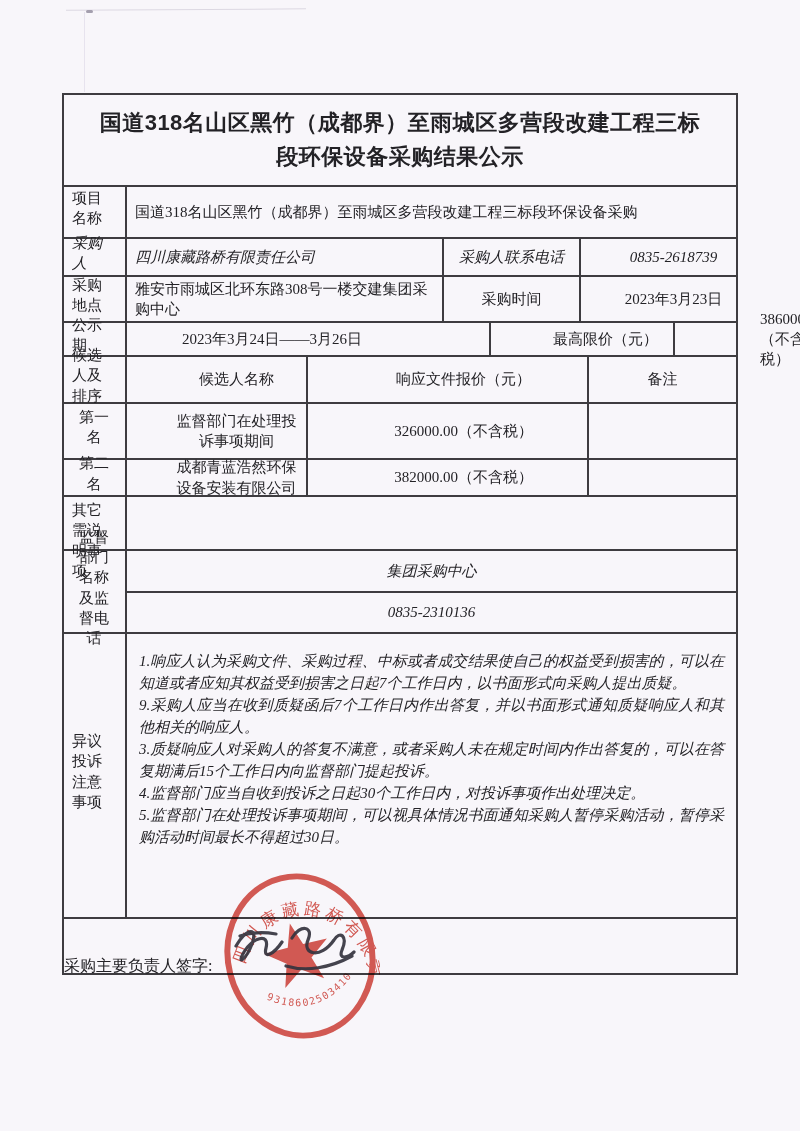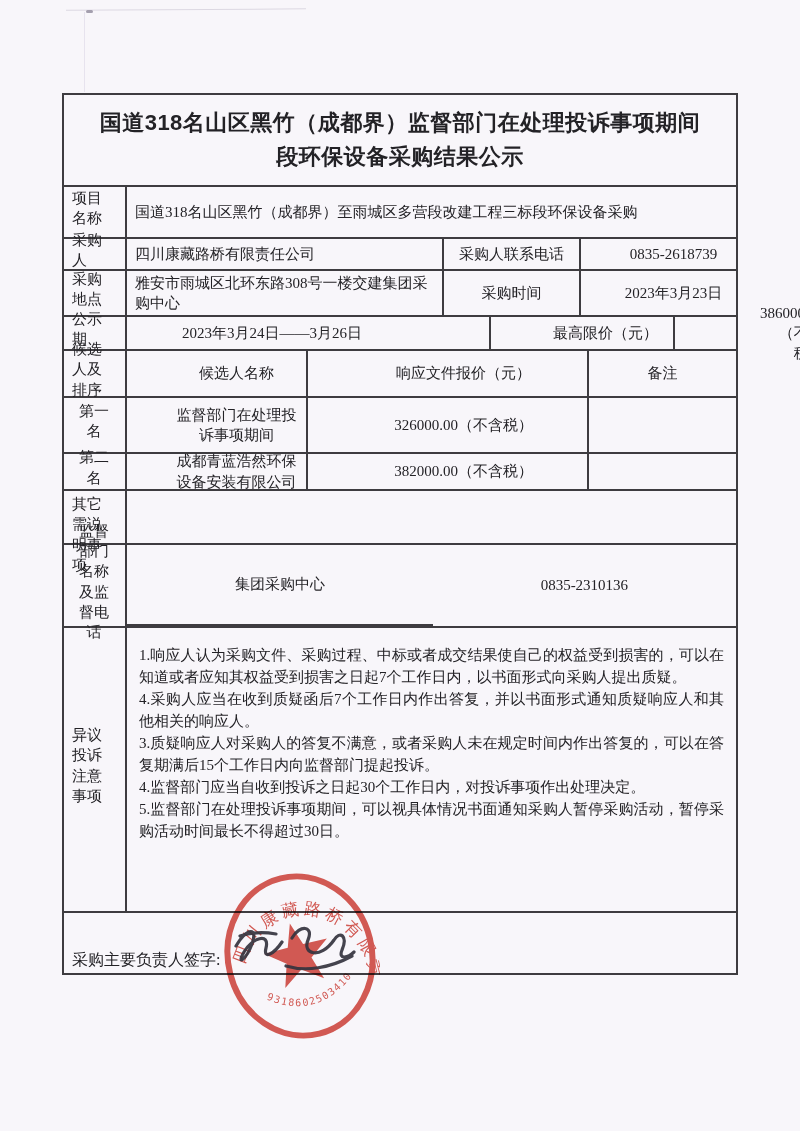--- a/index.html
+++ b/index.html
@@ -36,68 +36,68 @@
   .label{flex:0 0 63px;padding:3px 9px 11px 8px;align-items:center;}
   .center{justify-content:center;text-align:center;}
   .vtop{align-items:flex-start;}
 
   .title-row{height:92px;border-bottom:2px solid var(--bc);display:flex;flex-direction:column;
     align-items:center;justify-content:center;
     font-family:"Liberation Sans","DejaVu Sans",sans-serif;
     font-weight:bold;font-size:22px;line-height:1.55;letter-spacing:.5px;}
 
   .r-project{height:52px;}
-  .r-purchaser{height:32px;}
+  .r-purchaser{height:38px;font-style:italic;}
   .r-location{height:46px;}
   .r-publicity{height:34px;gap:47px;}
   .r-candhead{height:47px;}
   .r-cand1{height:56px;}
   .r-cand2{height:37px;}
   .r-other{height:54px;}
   .r-supervisor{height:83px;}
   .r-objection{height:285px;}
   .r-signature{height:50px;}
 
   .col-val-wide{flex:1 1 auto;}
   .col-val{flex:0 0 317px;}
   .col-sublabel{flex:0 0 137px;justify-content:center;text-align:center;}
-  .col-subval{flex:1 1 auto;justify-content:center;text-align:right;padding-left:38px;}
+  .col-subval{flex:1 1 auto;justify-content:center;text-align:left;padding-left:38px;}
   .col-name{flex:0 0 181px;justify-content:center;text-align:center;padding-left:48px;}
   .col-price{flex:0 0 281px;justify-content:center;text-align:center;padding-left:40px;}
   .col-remark{flex:1 1 auto;justify-content:center;text-align:center;}
 
-  .supervisor-right{flex:1 1 auto;display:flex;flex-direction:row;}
+  .supervisor-right{flex:1 1 auto;display:flex;flex-direction:column;font-style:italic;}
   .supervisor-sub{flex:1 1 auto;display:flex;align-items:center;justify-content:center;}
   .supervisor-sub:first-child{border-bottom:2px solid var(--bc);}
 
   .objection-body{flex:1 1 auto;display:flex;flex-direction:column;justify-content:center;
-    padding:6px 12px 60px 12px;border-right:none;}
+    padding:6px 12px 60px 12px;border-right:none;font-style:italic;}
   .objection-item{font-size:15px;line-height:22px;text-align:justify;}
 
-  .signature-cell{flex:1 1 auto;align-items:center;padding-left:8px;font-size:16px;margin-top:43px;}
+  .signature-cell{flex:1 1 auto;align-items:center;padding-left:0;font-size:16px;margin-top:43px;}
 
   
   .stamp{position:absolute;left:220px;top:868px;width:160px;height:176px;opacity:.88;
     mix-blend-mode:multiply;pointer-events:none;}
   
   .sig{position:absolute;left:226px;top:912px;width:135px;height:72px;pointer-events:none;}
 </style>
 </head>
 <body>
 
 <div class="sheet">
 
   <div class="artifact-topline"></div>
   <div class="artifact-speck"></div>
   <div class="artifact-crease"></div>
 
   <div class="doc-table">
 
     <div class="title-row">
-      <div>国道318名山区黑竹（成都界）监督部门在处理投诉事项期间</div>
+      <div>国道318名山区黑竹（成都界）至雨城区多营段改建工程三标</div>
       <div>段环保设备采购结果公示</div>
     </div>
 
     <div class="t-row r-project">
       <div class="cell label">项目名称</div>
       <div class="cell col-val-wide">国道318名山区黑竹（成都界）至雨城区多营段改建工程三标段环保设备采购</div>
     </div>
 
     <div class="t-row r-purchaser">
       <div class="cell label">采购人</div>
@@ -151,21 +151,21 @@
       <div class="supervisor-right">
         <div class="supervisor-sub">集团采购中心</div>
         <div class="supervisor-sub">0835-2310136</div>
       </div>
     </div>
 
     <div class="t-row r-objection">
       <div class="cell label">异议投诉注意事项</div>
       <div class="objection-body">
         <div class="objection-item">1.响应人认为采购文件、采购过程、中标或者成交结果使自己的权益受到损害的，可以在知道或者应知其权益受到损害之日起7个工作日内，以书面形式向采购人提出质疑。</div>
-        <div class="objection-item">4.采购人应当在收到质疑函后7个工作日内作出答复，并以书面形式通知质疑响应人和其他相关的响应人。</div>
+        <div class="objection-item">9.采购人应当在收到质疑函后7个工作日内作出答复，并以书面形式通知质疑响应人和其他相关的响应人。</div>
         <div class="objection-item">3.质疑响应人对采购人的答复不满意，或者采购人未在规定时间内作出答复的，可以在答复期满后15个工作日内向监督部门提起投诉。</div>
         <div class="objection-item">4.监督部门应当自收到投诉之日起30个工作日内，对投诉事项作出处理决定。</div>
         <div class="objection-item">5.监督部门在处理投诉事项期间，可以视具体情况书面通知采购人暂停采购活动，暂停采购活动时间最长不得超过30日。</div>
       </div>
     </div>
 
     <div class="t-row r-signature">
       <div class="signature-cell cell" style="border-right:none;">采购主要负责人签字:</div>
     </div>
 

